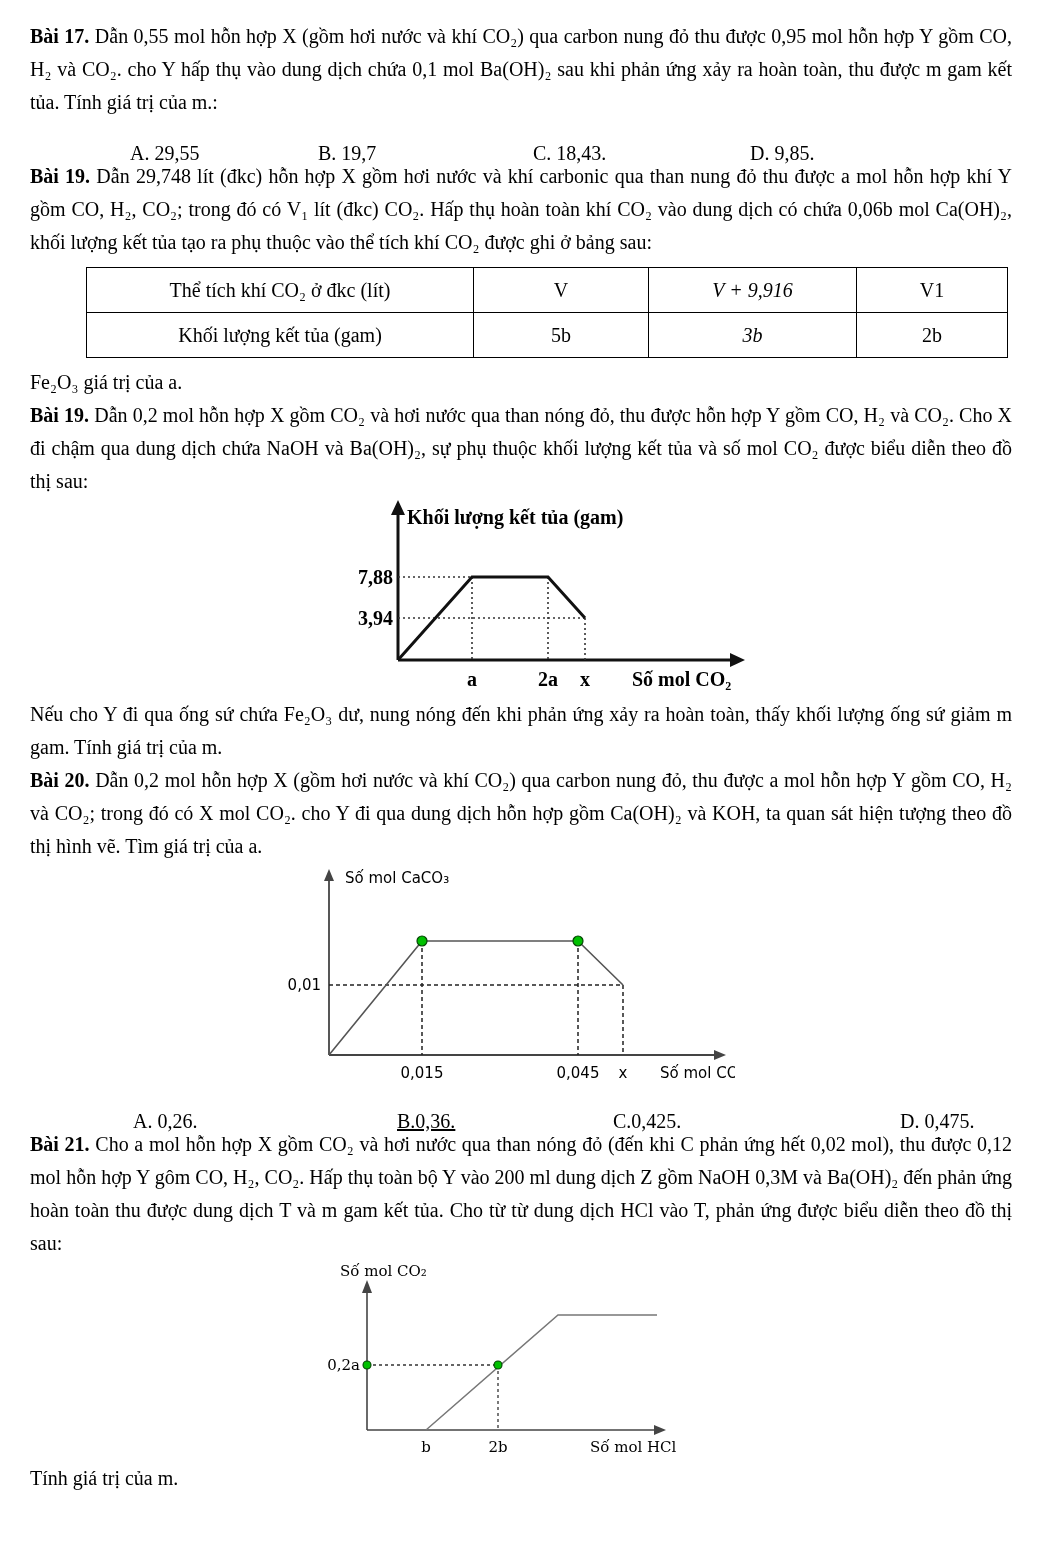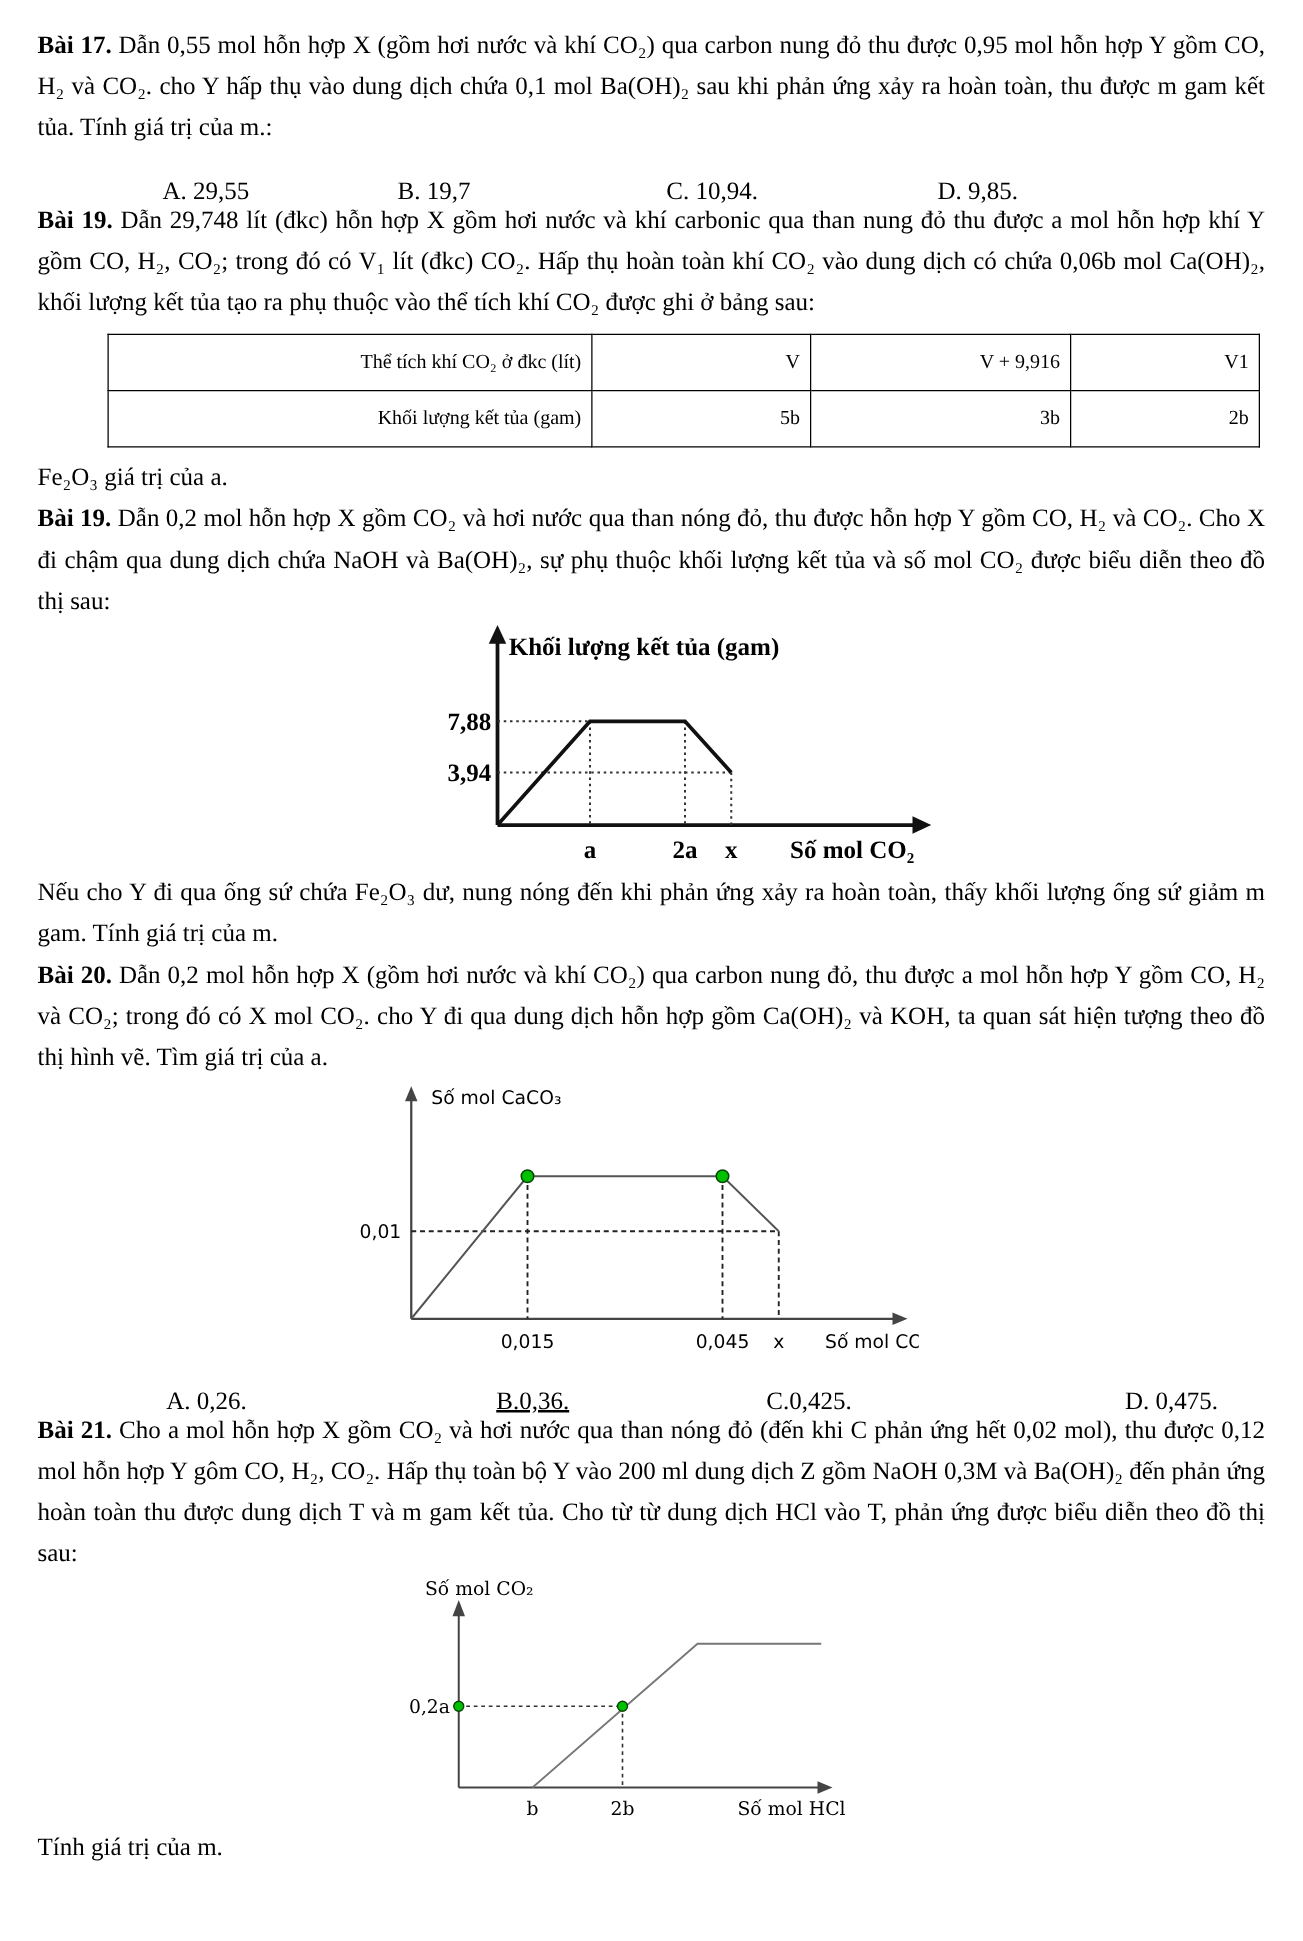--- a/index.html
+++ b/index.html
@@ -7,41 +7,41 @@
   .page { padding:20px 30px 28px 30px; }
   .para { margin:0; line-height:33px; text-align:justify; }
   .para b { font-weight:bold; }
   .plain { margin:0; line-height:33px; }
   .opts { position:relative; height:36px; margin:3px 0 2px 0; }
   .opt { position:absolute; top:20px; white-space:nowrap; }
   .o17-0{left:100px}.o17-1{left:288px}.o17-2{left:503px}.o17-3{left:720px}
   .o20-0{left:103px}.o20-1{left:367px}.o20-2{left:583px}.o20-3{left:870px}
   .underlined { text-decoration:underline; }
   table.t18 { border-collapse:collapse; margin:8px 0 8px 56px; }
-  table.t18 td { border:1.6px solid #000; text-align:right; vertical-align:middle; height:44px; padding:0 8px; font-size:16px; }
-  .c1 { width:370px; } .c2 { width:158px; } .c3 { width:191px; } .c4 { width:134px; }
+  table.t18 td { border:1.6px solid #000; text-align:center; vertical-align:middle; height:44px; padding:0 8px; font-size:20px; }
+  .c1 { width:370px; } .c2 { width:158px; } .c3 { width:191px;font-style:italic; } .c4 { width:134px; }
   .chartwrap { line-height:0; }
   .cw1 { margin:2px 0 0 305px; }
   .cw2 { margin:2px 0 0 255px; }
   .cw3 { margin:2px 0 0 270px; }
   svg text { fill:#000; }
   .ch1t { font-family:"Liberation Serif","DejaVu Serif",serif; font-size:20px; font-weight:600; }
   .ch2t { font-family:"DejaVu Sans","Liberation Sans",sans-serif; font-size:15px; }
   .ch3t { font-family:"DejaVu Serif","Liberation Serif",serif; font-size:15px; }
 </style>
 </head>
 <body>
 
 <div class="page">
 
   <p class="para"><b>Bài 17.</b> <span>Dẫn 0,55 mol hỗn hợp X (gồm hơi nước và khí CO₂) qua carbon nung đỏ thu được 0,95 mol hỗn hợp Y gồm CO, H₂ và CO₂. cho Y hấp thụ vào dung dịch chứa 0,1 mol Ba(OH)₂ sau khi phản ứng xảy ra hoàn toàn, thu được m gam kết tủa. Tính giá trị của m.:</span></p>
   <div class="opts">
     <span class="opt o17-0">A. 29,55</span>
     <span class="opt o17-1">B. 19,7</span>
-    <span class="opt o17-2">C. 10,94.</span>
+    <span class="opt o17-2">C. 18,43.</span>
     <span class="opt o17-3">D. 9,85.</span>
   </div>
 
   <p class="para"><b>Bài 19.</b> <span>Dẫn 29,748 lít (đkc) hỗn hợp X gồm hơi nước và khí carbonic qua than nung đỏ thu được a mol hỗn hợp khí Y gồm CO, H₂, CO₂; trong đó có V₁ lít (đkc) CO₂. Hấp thụ hoàn toàn khí CO₂ vào dung dịch có chứa 0,06b mol Ca(OH)₂, khối lượng kết tủa tạo ra phụ thuộc vào thể tích khí CO₂ được ghi ở bảng sau:</span></p>
   <table class="t18">
     <tbody>
         <tr>
       <td class="c1">Thể tích khí CO₂ ở đkc (lít)</td>
       <td class="c2">V</td>
       <td class="c3">V + 9,916</td>

